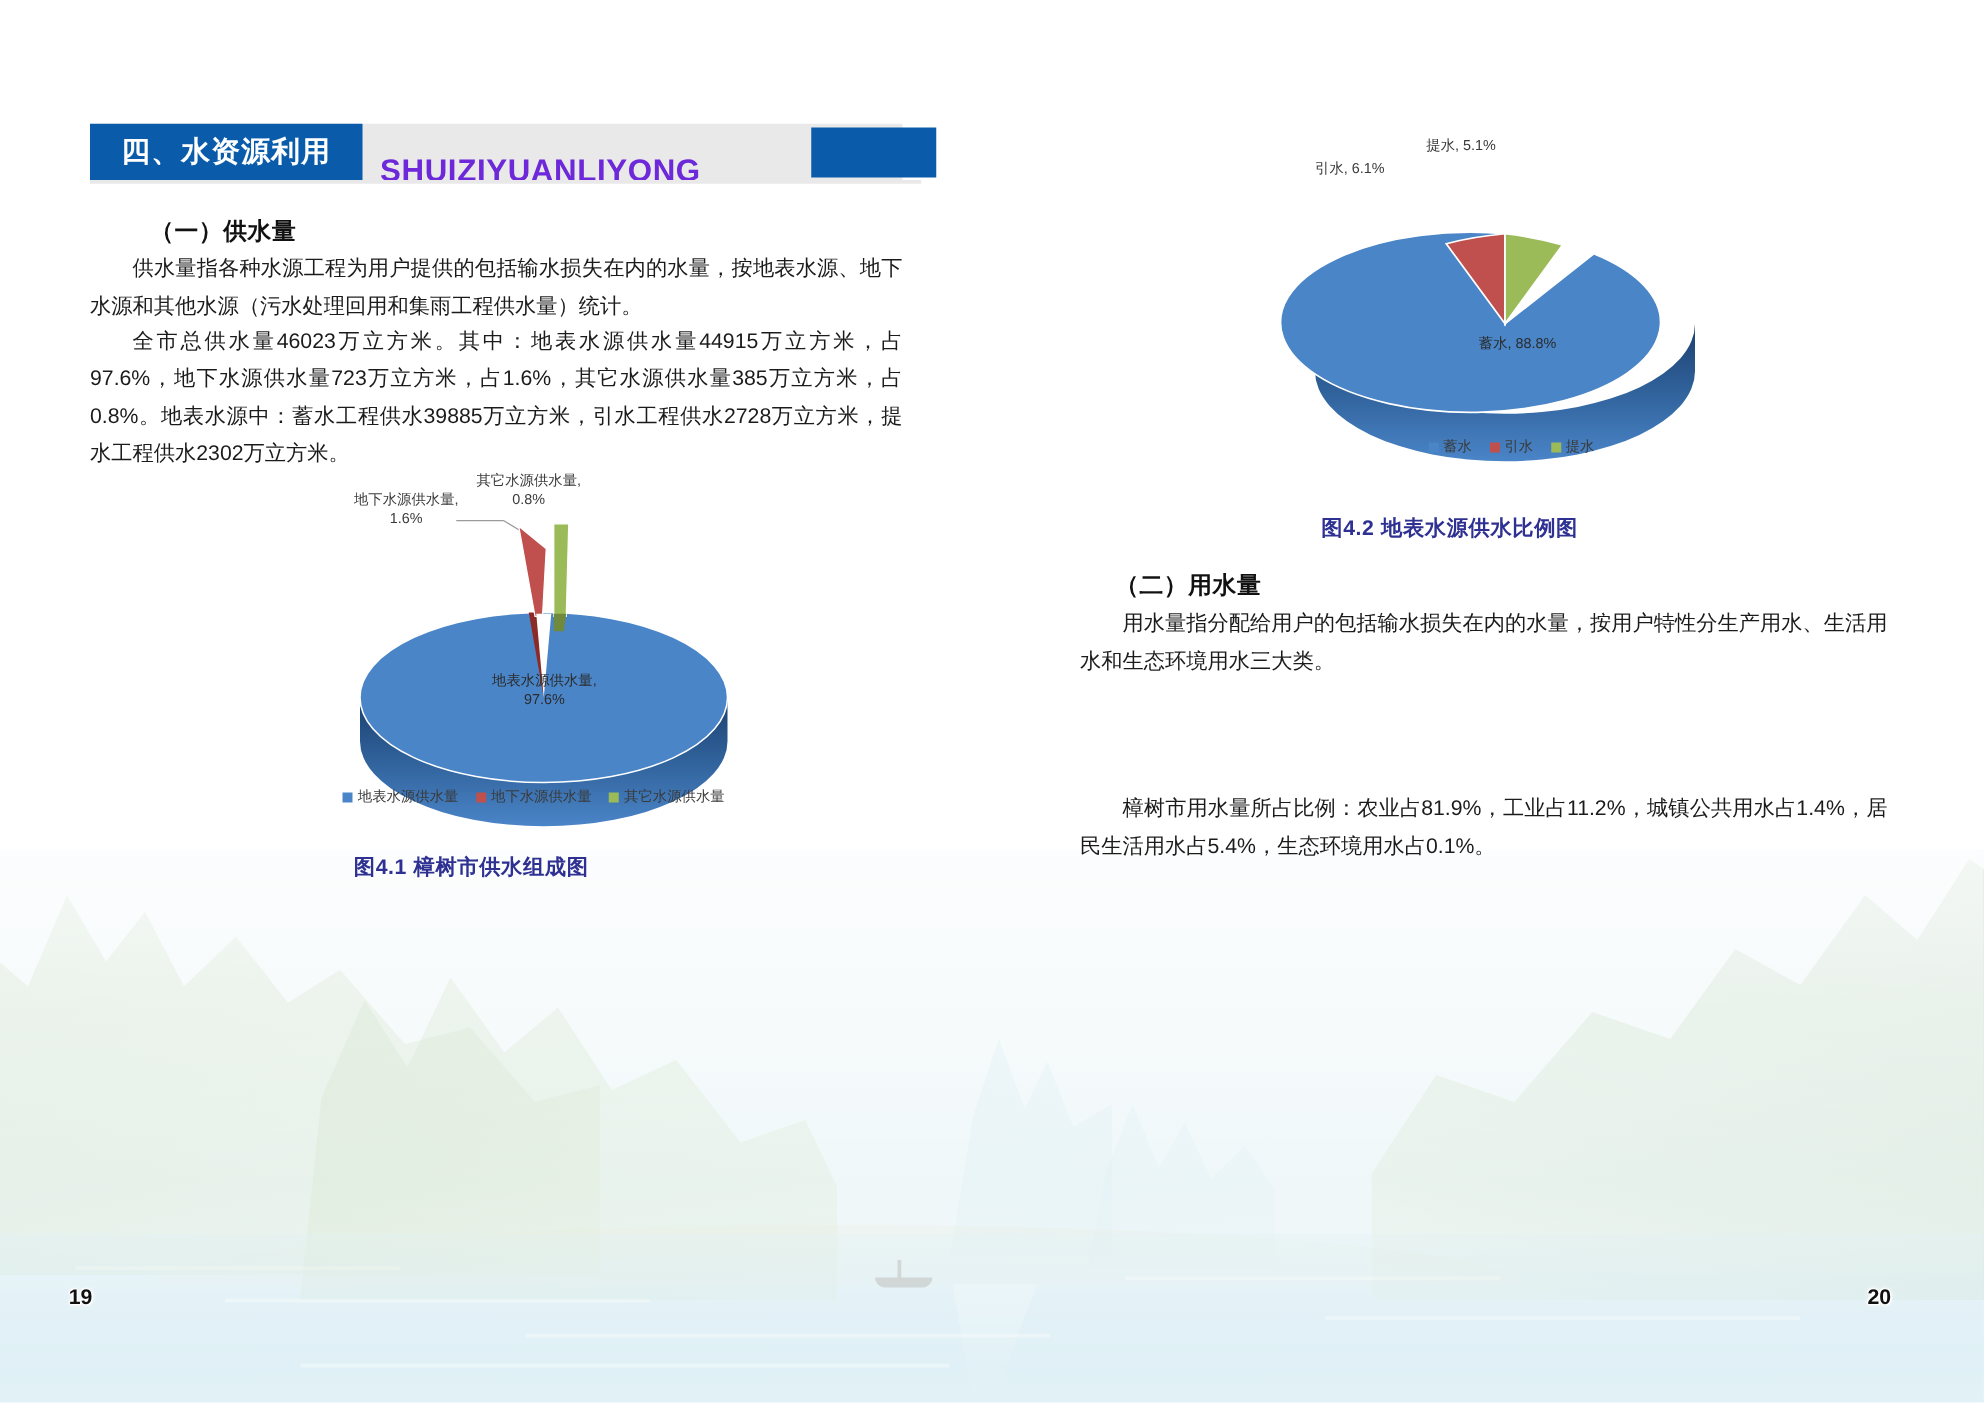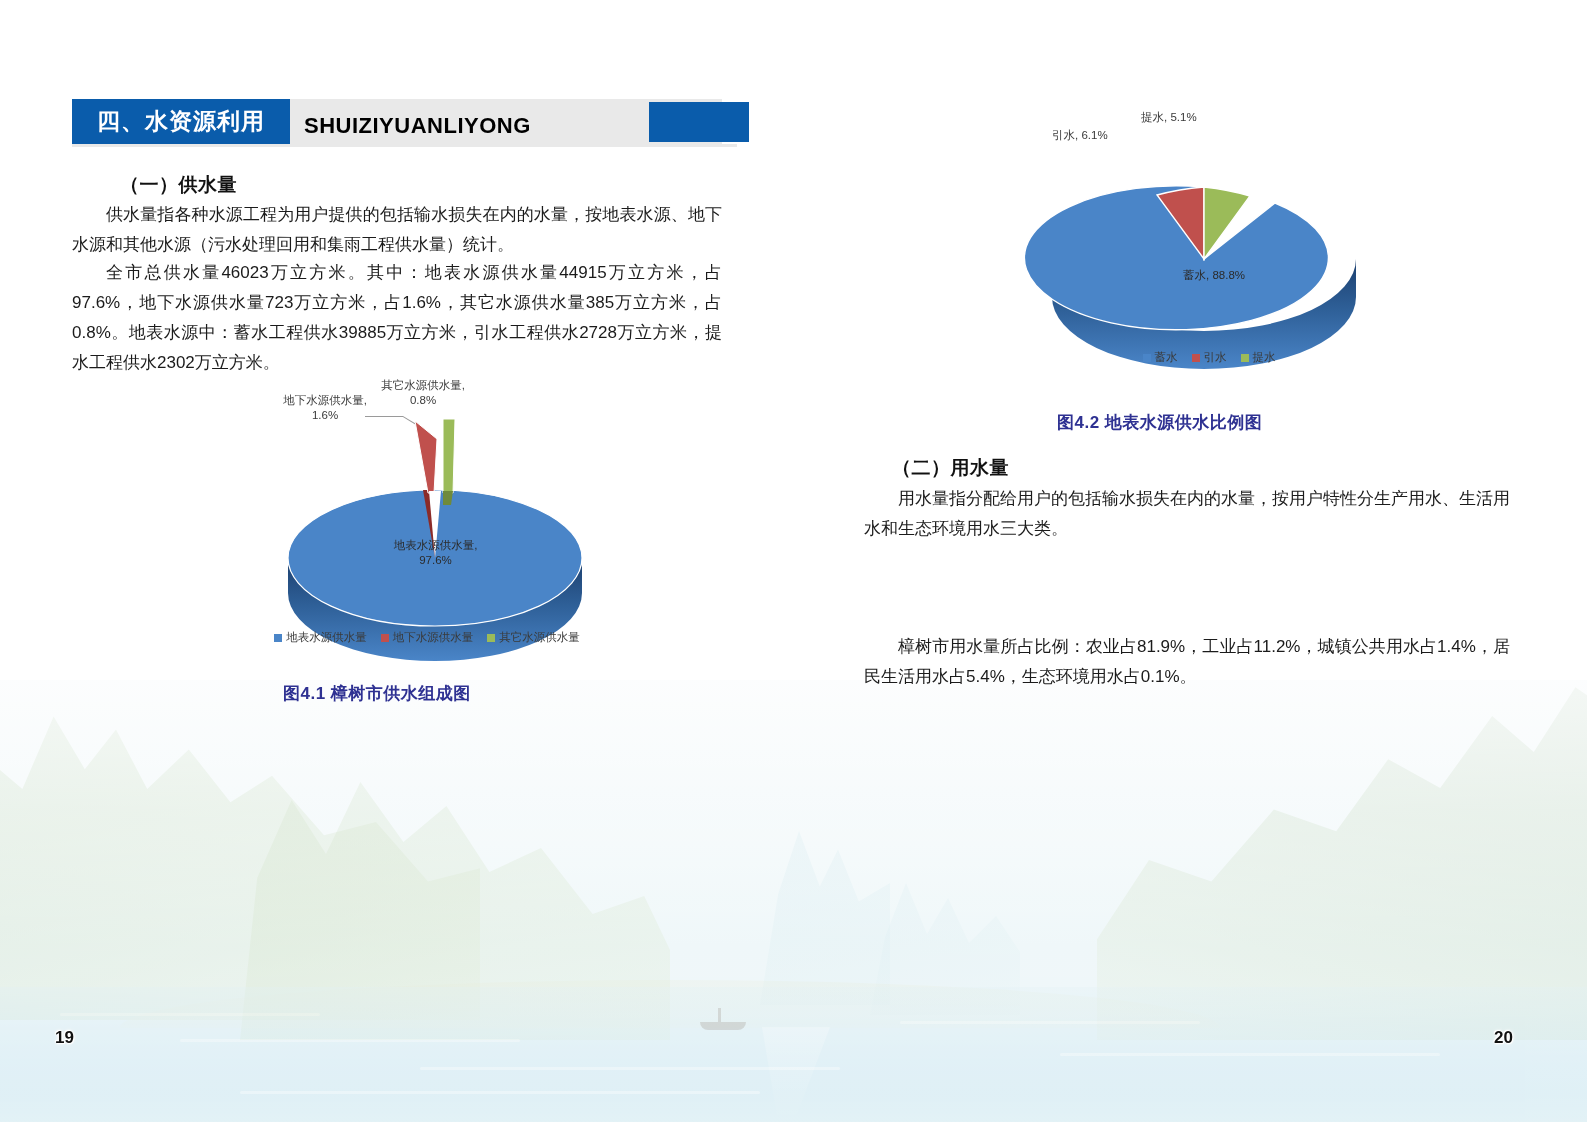--- a/index.html
+++ b/index.html
@@ -85,22 +85,22 @@
     background:#e9e9e9;
   }
   #banner .blue-left{
     position:absolute;left:0;top:0;width:218px;height:45px;background:#0a5cab;
   }
   #banner .blue-left span{
     display:block;color:#fff;font-size:23px;font-weight:bold;
     line-height:45px;text-align:center;letter-spacing:1px;
   }
   #banner .pinyin{
-    position:absolute;left:232px;top:4px;height:45px;line-height:45px;
-    font-size:22px;font-weight:bold;color:#000000;letter-spacing:.5px;
+    position:absolute;left:232px;top:16px;height:45px;line-height:45px;
+    font-size:25px;font-weight:bold;color:#6d28d9;letter-spacing:.5px;
   }
   #banner .blue-right{
     position:absolute;left:577px;top:3px;width:100px;height:40px;background:#0a5cab;
   }
   #banner .tail{
     position:absolute;left:0;top:45px;width:665px;height:3px;background:#e9e9e9;
   }
 
   
   .sub-heading{

